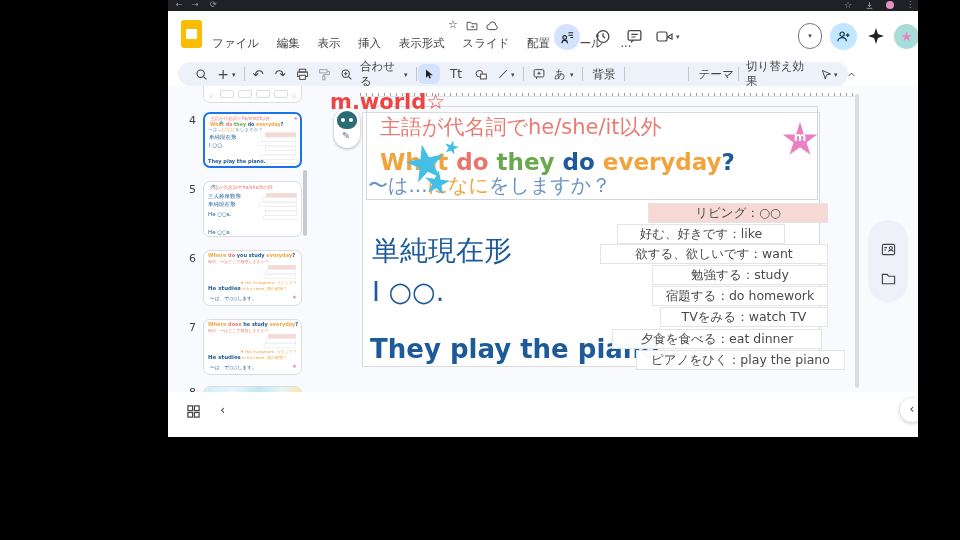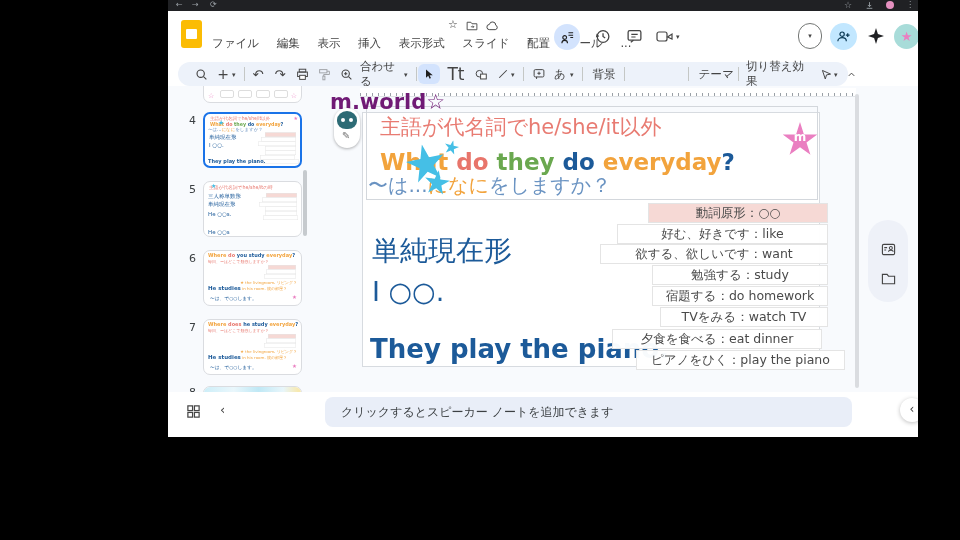--- a/index.html
+++ b/index.html
@@ -62,38 +62,38 @@
   
   .canvas { position:absolute; left:142px; top:0; width:550px; height:306px; }
   .ruler { position:absolute; left:50px; top:2px; width:496px; height:9px; background:#fff;
     border-bottom:1px solid #e0e3e7;
     background-image:repeating-linear-gradient(90deg,#9aa0a6 0,#9aa0a6 1px,transparent 1px,transparent 6px);
     background-size:100% 4px; background-position:0 5px; background-repeat:no-repeat; }
   .slide { position:absolute; left:52px; top:26px; width:458px; height:255px; background:#fff;
     border:1px solid #d7dbe0; }
   .titlebox { position:absolute; left:56px; top:20px; width:452px; height:94px;
     border:1px solid #d3d7dc; }
-  .watermark { position:absolute; left:20px; top:4px; font-size:21px; font-weight:600; color:#701a75; }
+  .watermark { position:absolute; left:20px; top:4px; font-size:21px; font-weight:600; color:#ef4444; }
   .badge { position:absolute; left:24px; top:22px; width:26px; height:40px; background:#fff;
     border-radius:13px; box-shadow:0 1px 3px rgba(0,0,0,.3); }
   .robot { position:absolute; left:3px; top:3px; width:20px; height:18px; background:#2d6b75;
     border-radius:50% 50% 45% 45%; }
   .robot i { position:absolute; top:7px; width:4px; height:4px; background:#fff; border-radius:50%; }
   .star5 { clip-path:polygon(50% 0%,61% 35%,98% 35%,68% 57%,79% 91%,50% 70%,21% 91%,32% 57%,2% 35%,39% 35%); }
   .h1 { position:absolute; left:70px; top:26px; font-size:21px; line-height:30px; color:#e87b72; }
   .h2 { position:absolute; left:70px; top:60px; font-size:23px; line-height:32px; font-weight:bold; }
   .h3 { position:absolute; left:58px; top:84px; font-size:20px; line-height:30px; }
   .b1 { position:absolute; left:62px; top:146px; font-size:28px; color:#1c5a99; }
   .b2 { position:absolute; left:62px; top:190px; font-size:27px; color:#1c5a99; }
   .b3 { position:absolute; left:60px; top:248px; font-size:26px; font-weight:600; color:#1c5a99; }
   .vrow { position:absolute; height:20px; background:rgba(255,255,255,.97); border:1px solid #e4e4e4;
     font-size:12.5px; color:#4a4a4a; text-align:center; line-height:18px; overflow:hidden; white-space:nowrap; }
   .vrow.hl { background:#f6d9d5; }
   .vrow:nth-of-type(1){ left:338px; top:117px; width:180px; }
-  .vrow:nth-of-type(2){ left:307px; top:138px; width:211px; }
+  .vrow:nth-of-type(2){ left:307px; top:138px; width:168px; }
   .vrow:nth-of-type(3){ left:290px; top:158px; width:228px; }
   .vrow:nth-of-type(4){ left:342px; top:179px; width:176px; }
   .vrow:nth-of-type(5){ left:342px; top:200px; width:176px; }
   .vrow:nth-of-type(6){ left:350px; top:221px; width:168px; }
   .vrow:nth-of-type(7){ left:302px; top:243px; width:210px; }
   .vrow:nth-of-type(8){ left:326px; top:264px; width:209px; }
   .cv-sb { position:absolute; left:545px; top:8px; width:4px; height:294px; background:#dadce0; border-radius:2px; }
 
   .side-pill { position:absolute; left:700px; top:134px; width:40px; height:82px; background:#eef1f8;
     border-radius:20px; }
@@ -221,21 +221,21 @@
           </svg>
     </div>
     <div class="ic txt" style="left:182px;width:44px;">合わせる</div>
     <span class="abs dd" style="left:226px;top:9px;">▾</span>
     <div class="sep" style="left:238px;"></div>
     <div class="sel-pill">
       <svg width="12" height="12" viewBox="0 0 16 16">
             <path d="M4 2v11l3-2.6 1.8 3.8 1.8-.9L8.8 9.6H13z" fill="#1f1f1f"></path>
           </svg>
     </div>
-    <div class="ic" style="left:268px;width:20px;font-size:17px;">Tt</div>
+    <div class="ic" style="left:268px;width:20px;font-size:12px;">Tt</div>
     <div class="ic" style="left:294px;width:18px;">
       <svg width="14" height="13" viewBox="0 0 16 16">
             <circle cx="6" cy="7" r="4" stroke="#444" stroke-width="1.2" fill="none"></circle>
             <rect x="7.5" y="7.5" width="7" height="6" stroke="#444" stroke-width="1.2" fill="#fff"></rect>
           </svg>
     </div>
     <div class="ic" style="left:318px;width:14px;">
       <svg width="12" height="12" viewBox="0 0 16 16">
             <path d="M3 13 13 3" stroke="#444" stroke-width="1.4"></path>
           </svg>
@@ -384,21 +384,21 @@
       <div class="b3">They play the piano.</div>
 
       <div class="abs star5" style="left:96px;top:58px;width:40px;height:40px;background:#45bfe6;transform:rotate(-12deg);"></div>
       <div class="abs star5" style="left:134px;top:54px;width:15px;height:15px;background:#45bfe6;transform:rotate(14deg);"></div>
       <div class="abs star5" style="left:114px;top:84px;width:26px;height:26px;background:#45bfe6;transform:rotate(8deg);"></div>
       <div class="abs star5" style="left:472px;top:36px;width:36px;height:36px;background:#ea7fc1;">
         <span class="abs" style="left:0;top:8px;width:36px;text-align:center;color:#fff;font-size:12px;font-weight:bold;">m</span>
       </div>
 
       <div>
-        <div class="vrow hl">動詞原形：○○</div>
+        <div class="vrow hl">リビング：○○</div>
         <div class="vrow">好む、好きです：like</div>
         <div class="vrow">欲する、欲しいです：want</div>
         <div class="vrow">勉強する：study</div>
         <div class="vrow">宿題する：do homework</div>
         <div class="vrow">TVをみる：watch TV</div>
         <div class="vrow">夕食を食べる：eat dinner</div>
         <div class="vrow">ピアノをひく：play the piano</div>
       </div>
 
       <div class="cv-sb"></div>
@@ -418,18 +418,17 @@
   </div>
 
   <div class="bbar">
     <svg class="abs" style="left:18px;top:12px;" width="15" height="15" viewBox="0 0 16 16">
           <rect x="2" y="2" width="5" height="5" stroke="#444" stroke-width="1.3" fill="none"></rect>
           <rect x="9" y="2" width="5" height="5" stroke="#444" stroke-width="1.3" fill="none"></rect>
           <rect x="2" y="9" width="5" height="5" stroke="#444" stroke-width="1.3" fill="none"></rect>
           <rect x="9" y="9" width="5" height="5" stroke="#444" stroke-width="1.3" fill="none"></rect>
         </svg>
     <span class="abs" style="left:52px;top:10px;font-size:13px;color:#444;">‹</span>
-    <div class="notes">クリックするとスピーカー ノートを追加できます</div>
     <div class="edgebtn">‹</div>
   </div>
 
 </div>
 </div>
 
 </body></html>

